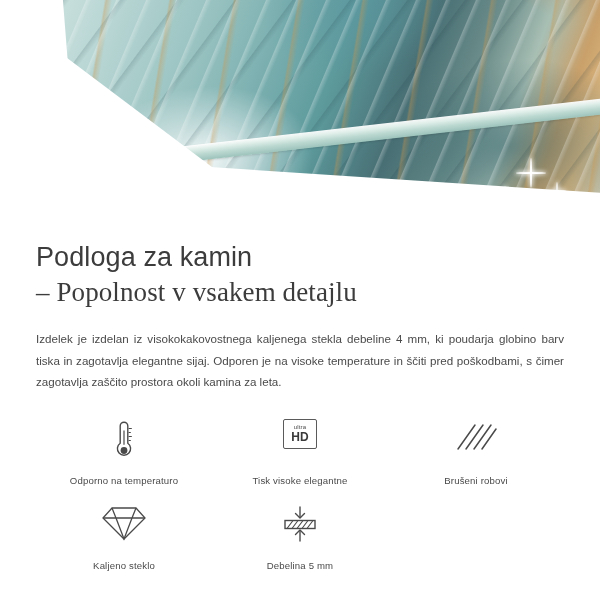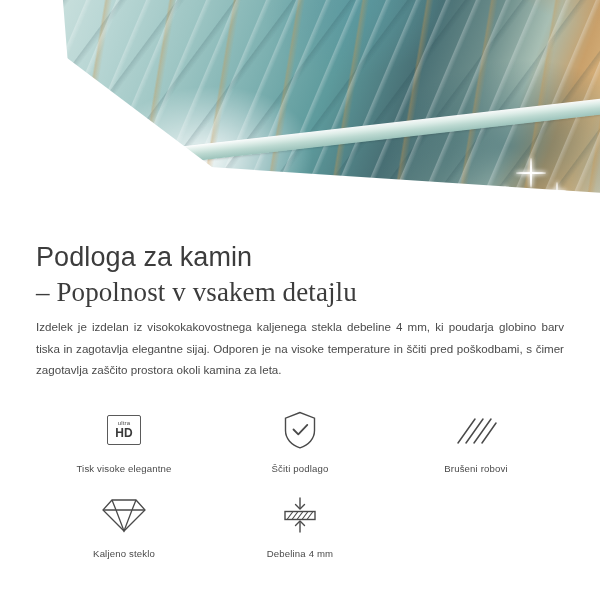--- a/index.html
+++ b/index.html
@@ -146,21 +146,21 @@
   .headline {
     margin-top: 22px;
     font-size: 27px;
     line-height: 1.30;
     font-weight: 400;
     color: #3c3c3c;
     letter-spacing: .1px;
   }
   .headline .l2 { display: block; font-family: Liberation Serif, serif; }
   .body-copy {
-    margin-top: 6px;
+    margin-top: 18px;
     font-size: 11.6px;
     line-height: 1.85;
     color: #4a4a4a;
     max-width: 528px;
     text-align: justify;
   }
 
   
   .features {
     margin-top: 26px;
@@ -170,21 +170,21 @@
   }
   .feature {
     display: flex;
     flex-direction: column;
     align-items: center;
     justify-content: flex-start;
   }
   .feature .glyph {
     height: 46px;
     display: flex;
-    align-items: center;
+    align-items: flex-start;
     justify-content: center;
   }
   .feature .caption {
     margin-top: 10px;
     font-size: 9.6px;
     color: #4a4a4a;
     text-align: center;
     letter-spacing: .15px;
   }
   .ultrahd {
@@ -222,40 +222,42 @@
 
     <h1 class="headline">
       <span class="l1">Podloga za kamin</span>
       <span class="l2">– Popolnost v vsakem detajlu</span>
     </h1>
 
     <p class="body-copy">Izdelek je izdelan iz visokokakovostnega kaljenega stekla debeline 4 mm, ki poudarja globino barv tiska in zagotavlja elegantne sijaj. Odporen je na visoke temperature in ščiti pred poškodbami, s čimer zagotavlja zaščito prostora okoli kamina za leta.</p>
 
     <div class="features">
 
+      <div class="feature">
+        <div class="glyph">
+          <svg width="22" height="42" viewBox="0 0 22 42" fill="none" stroke="#4a4a4a" stroke-width="1.4">
+            <path d="M11 3.2c-2.1 0-3.8 1.7-3.8 3.8v17.2a6.6 6.6 0 1 0 7.6 0V7c0-2.1-1.7-3.8-3.8-3.8z"></path>
+            <path d="M11 11.5v14.2" stroke-width="1.2"></path>
+            <circle cx="11" cy="31.5" r="3.4" fill="#4a4a4a" stroke="none"></circle>
+            <path d="M15.6 9.5h3.2M15.6 13.5h2.2M15.6 17.5h3.2M15.6 21.5h2.2" stroke-width="1.2"></path>
+          </svg>
+        </div>
+        <div class="caption">Odporno na temperaturo</div>
+      </div>
 
       <div class="feature">
         <div class="glyph">
           <div class="ultrahd">
             <span class="u1">ultra</span>
             <span class="u2">HD</span>
           </div>
         </div>
         <div class="caption">Tisk visoke elegantne</div>
       </div>
 
-      <div class="feature">
-        <div class="glyph">
-          <svg width="38" height="42" viewBox="0 0 38 42" fill="none" stroke="#4a4a4a" stroke-width="1.4">
-            <path d="M19 3.5 4.5 9.2v12.4c0 8.2 5.9 14.6 14.5 17.2 8.6-2.6 14.5-9 14.5-17.2V9.2L19 3.5z"></path>
-            <path d="M12.5 20.5l4.8 4.8 9-9.4" stroke-width="1.8" stroke-linecap="round" stroke-linejoin="round"></path>
-          </svg>
-        </div>
-        <div class="caption">Ščiti podlago</div>
-      </div>
 
       <div class="feature">
         <div class="glyph">
           <svg width="42" height="34" viewBox="0 0 42 34" fill="none" stroke="#4a4a4a" stroke-width="1.5" stroke-linecap="round">
             <path d="M3 30 L20 6"></path>
             <path d="M11 30 L28 6"></path>
             <path d="M19 30 L36 6"></path>
             <path d="M27 30 L41 10"></path>
           </svg>
         </div>
@@ -276,18 +278,18 @@
         <div class="glyph">
           <svg width="42" height="40" viewBox="0 0 42 40" fill="none" stroke="#4a4a4a" stroke-width="1.4">
             <path d="M21 3v10" stroke-linecap="round"></path>
             <path d="M16.5 9.5 21 14l4.5-4.5" stroke-linecap="round" stroke-linejoin="round"></path>
             <rect x="6" y="16.5" width="30" height="8"></rect>
             <path d="M8 24.5 14 16.5M13 24.5 19 16.5M18 24.5 24 16.5M23 24.5 29 16.5M28 24.5 34 16.5" stroke-width="1.1"></path>
             <path d="M21 37V27" stroke-linecap="round"></path>
             <path d="M16.5 30.5 21 26l4.5 4.5" stroke-linecap="round" stroke-linejoin="round"></path>
           </svg>
         </div>
-        <div class="caption">Debelina 4 mm</div>
+        <div class="caption">Debelina 5 mm</div>
       </div>
 
     </div>
   </div>
 </div>
 
 </body></html>

